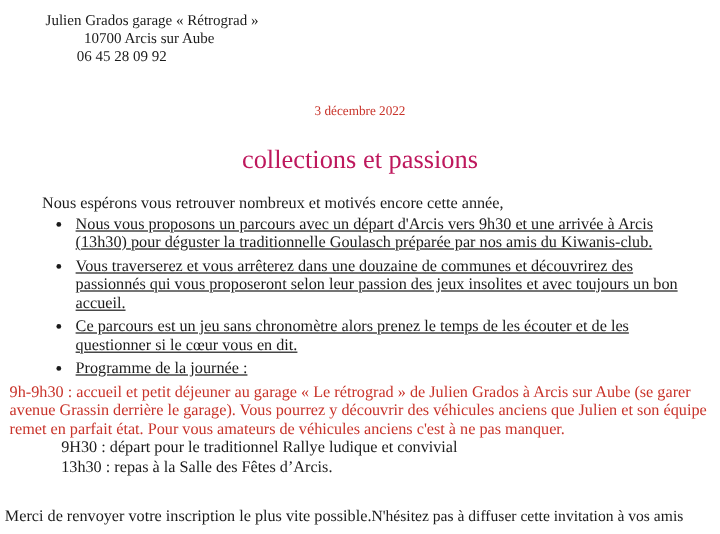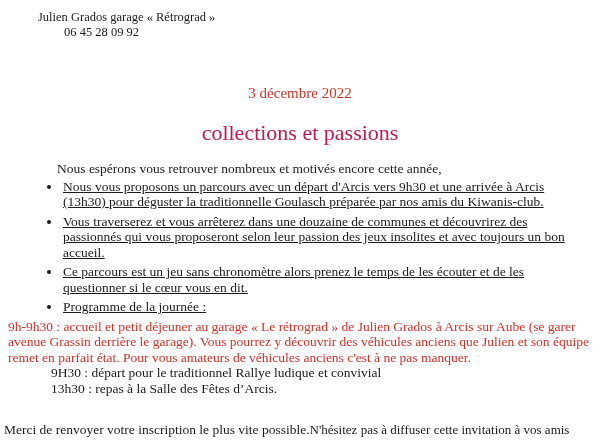--- a/index.html
+++ b/index.html
@@ -38,42 +38,42 @@
   }
   .header .title {
     color: #28289b;
     font-size: 15.5px;
     line-height: 17px;
     white-space: nowrap;
   }
   .title-gap { display: inline-block; width: 30px; }
   .header .date {
     color: #c9342b;
-    font-size: 15px;
+    font-size: 11px;
     line-height: 15px;
     margin-top: 2px;
   }
   .header .subtitle {
     color: #be185d;
     font-size: 22px;
     line-height: 23px;
     margin-top: 20px;
   }
 
   
   .content {
     position: absolute;
     top: 161px;
     left: 0;
     width: 600px;
     font-size: 13.5px;
     line-height: 15.5px;
   }
   .intro {
-    margin: 0 20px 1px 57px;
+    margin: 0 20px 1px 35px;
   }
   ul.points {
     margin: 2px 22px 0 45px;
     padding: 0 0 0 17px;
     list-style: disc outside;
   }
   ul.points li {
     margin-bottom: 4px;
     padding-left: 1px;
     text-decoration: underline;
@@ -99,20 +99,21 @@
   }
   .closing .note {
     font-size: 13px;
   }
 </style>
 </head>
 <body>
 
 <div class="sender">
   <div>Julien Grados garage « Rétrograd »</div>
+  <div class="indent-b">10700 Arcis sur Aube</div>
   <div class="indent-a">06 45 28 09 92</div>
 </div>
 
 <div class="header">
   <div class="date">3 décembre 2022</div>
   <div class="subtitle">collections et passions</div>
 </div>
 
 <div class="content">
   <p class="intro">Nous espérons vous retrouver nombreux et motivés encore cette année,</p>

